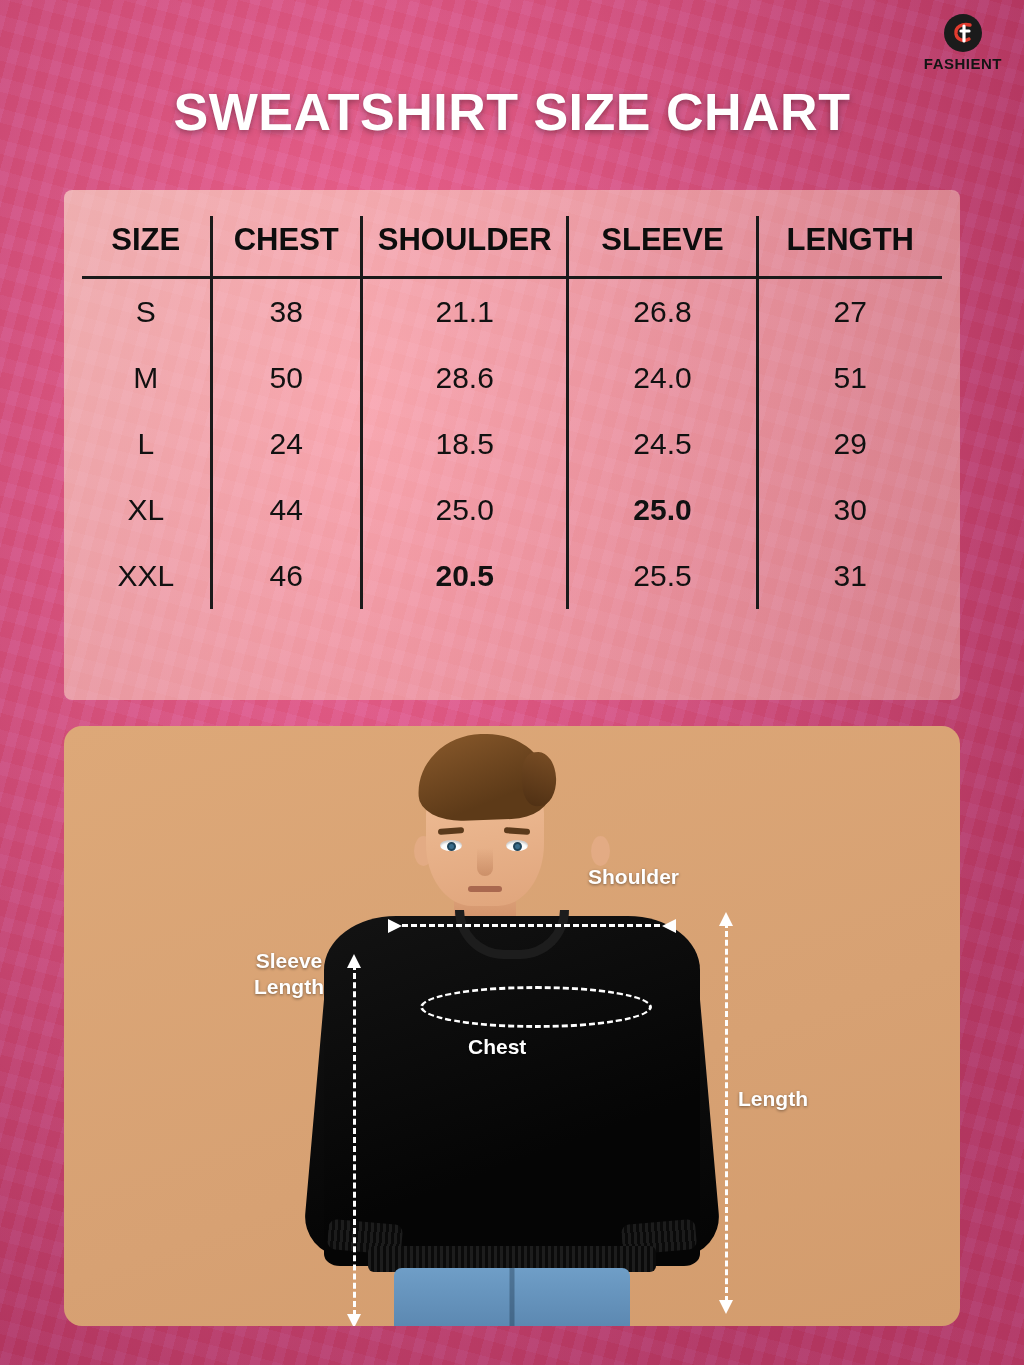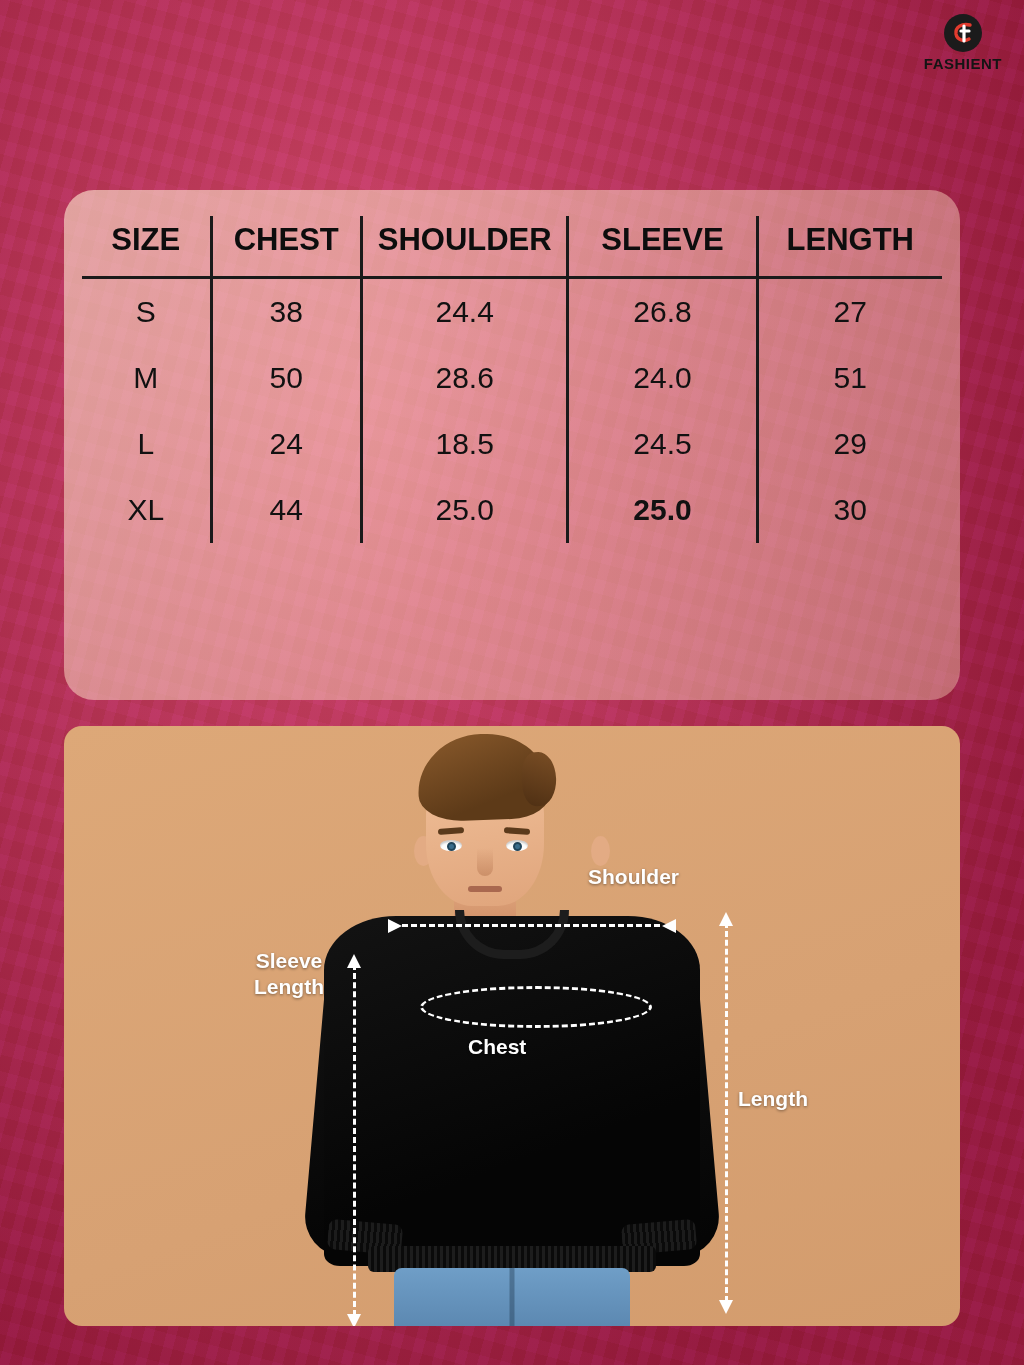--- a/index.html
+++ b/index.html
@@ -13,21 +13,21 @@
     width: 1024px; height: 1365px;
     background:
       repeating-linear-gradient(118deg,
         rgba(0,0,0,0.055) 0px, rgba(0,0,0,0.055) 3px,
         rgba(255,255,255,0.05) 3px, rgba(255,255,255,0.05) 9px,
         rgba(0,0,0,0.02) 9px, rgba(0,0,0,0.02) 15px),
       repeating-linear-gradient(28deg,
         rgba(0,0,0,0.05) 0px, rgba(0,0,0,0.05) 5px,
         rgba(255,255,255,0.045) 5px, rgba(255,255,255,0.045) 13px),
       linear-gradient(160deg, #b98a57 0%, #c6966a 18%, #9e6c3e 38%, #caa176 55%, #a87murky 56%, #b07f4e 72%, #8d5f35 100%);
-    background-color: #be185d;
+    background-color: #ec4899;
   }
   
   .knit {
     position: absolute; inset: 0;
     background:
       repeating-linear-gradient(105deg,
         rgba(255,236,210,0.10) 0px, rgba(255,236,210,0.10) 10px,
         rgba(90,55,25,0.12) 10px, rgba(90,55,25,0.12) 22px),
       repeating-linear-gradient(15deg,
         rgba(255,225,190,0.07) 0px, rgba(255,225,190,0.07) 14px,
@@ -68,21 +68,21 @@
     color: #ffffff;
     text-shadow: 0 2px 6px rgba(0,0,0,0.35);
     z-index: 5;
   }
 
   
   .table-card {
     position: absolute; left: 64px; top: 190px;
     width: 896px; height: 510px;
     background: linear-gradient(135deg, rgba(255,232,208,0.62), rgba(255,224,196,0.45) 55%, rgba(250,216,186,0.40));
-    border-radius: 30px;
+    border-radius: 8px;
     z-index: 4;
     padding: 26px 18px 0 18px;
   }
   table { width: 100%; border-collapse: collapse; }
   thead th {
     font-size: 31px; font-weight: bold; color: #0d0d0d;
     padding: 6px 0 18px 0;
     text-align: center;
     border-bottom: 3px solid #1a1a1a;
   }
@@ -246,20 +246,21 @@
     <div class="logo-mark">
       <svg width="26" height="26" viewBox="0 0 26 26" aria-hidden="true">
         <path d="M20 5 C12 3, 5 7, 6 14 C7 20, 14 22, 19 19" fill="none" stroke="#e23b2e" stroke-width="3.4" stroke-linecap="round"></path>
         <path d="M14 6 L14 21" stroke="#ffffff" stroke-width="3.2" stroke-linecap="round"></path>
         <path d="M11 11 L19 11" stroke="#ffffff" stroke-width="3.2" stroke-linecap="round"></path>
       </svg>
     </div>
     <div class="logo-text">FASHIENT</div>
   </div>
 
+  <div class="title">SWEATSHIRT SIZE CHART</div>
 
   <div class="table-card">
     <table>
       <colgroup>
         <col class="c-size">
           <col class="c-chest">
           <col class="c-shoulder">
           <col class="c-sleeve">
           <col class="c-length">
       </colgroup>
@@ -269,21 +270,21 @@
           <th>CHEST</th>
           <th>SHOULDER</th>
           <th>SLEEVE</th>
           <th>LENGTH</th>
         </tr>
       </thead>
       <tbody>
         <tr>
           <td>S</td>
           <td>38</td>
-          <td>24.4</td>
+          <td>21.1</td>
           <td>26.8</td>
           <td>27</td>
         </tr>
         <tr>
           <td>M</td>
           <td>50</td>
           <td>28.6</td>
           <td>24.0</td>
           <td>51</td>
         </tr>
@@ -293,20 +294,27 @@
           <td>18.5</td>
           <td>24.5</td>
           <td>29</td>
         </tr>
         <tr>
           <td>XL</td>
           <td>44</td>
           <td>25.0</td>
           <td class="bold">25.0</td>
           <td>30</td>
+        </tr>
+        <tr>
+          <td>XXL</td>
+          <td>46</td>
+          <td class="bold">20.5</td>
+          <td>25.5</td>
+          <td>31</td>
         </tr>
       </tbody>
     </table>
   </div>
 
   <div class="illus-card">
 
     <div class="person">
       <div class="neck"></div>
       <div class="ear-l"></div>

